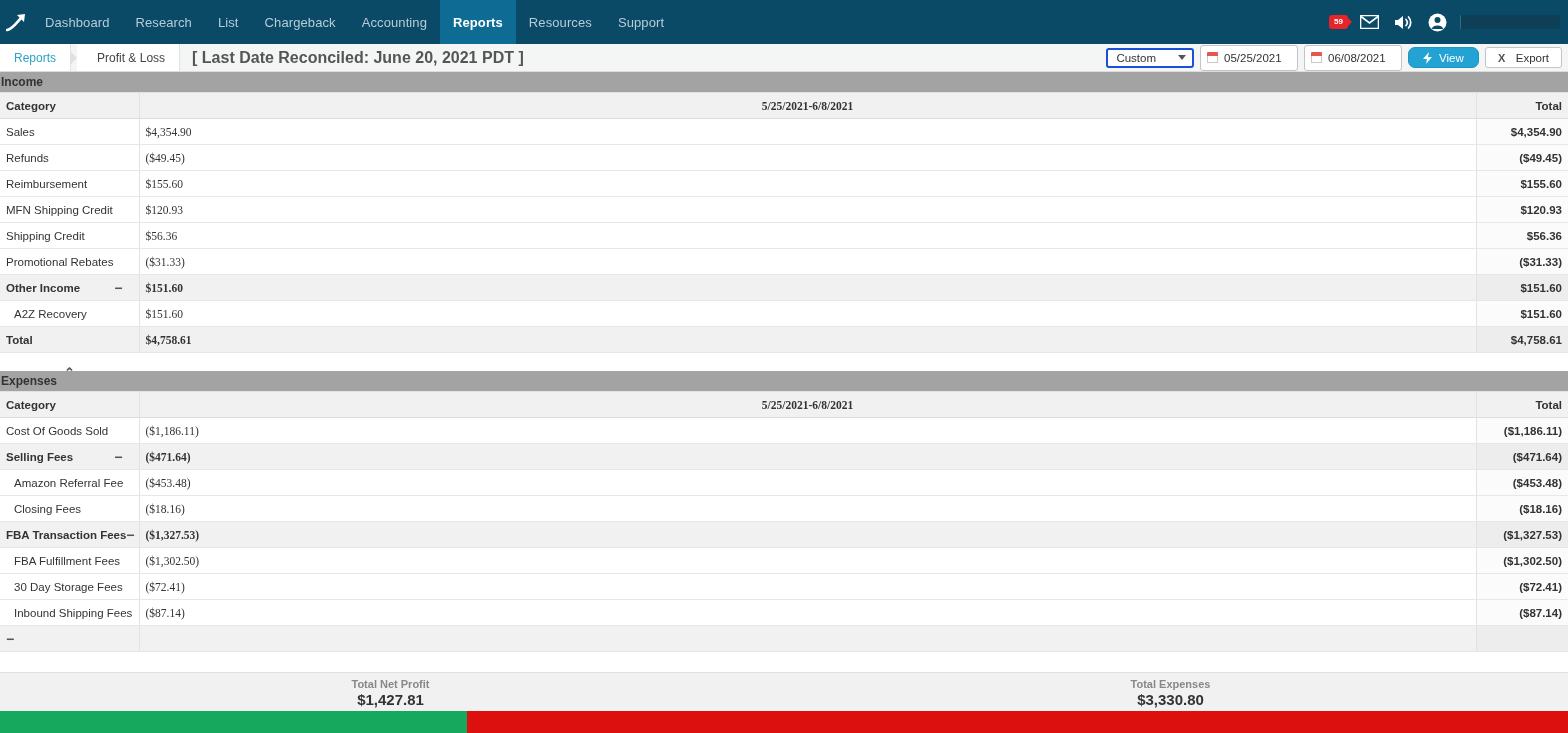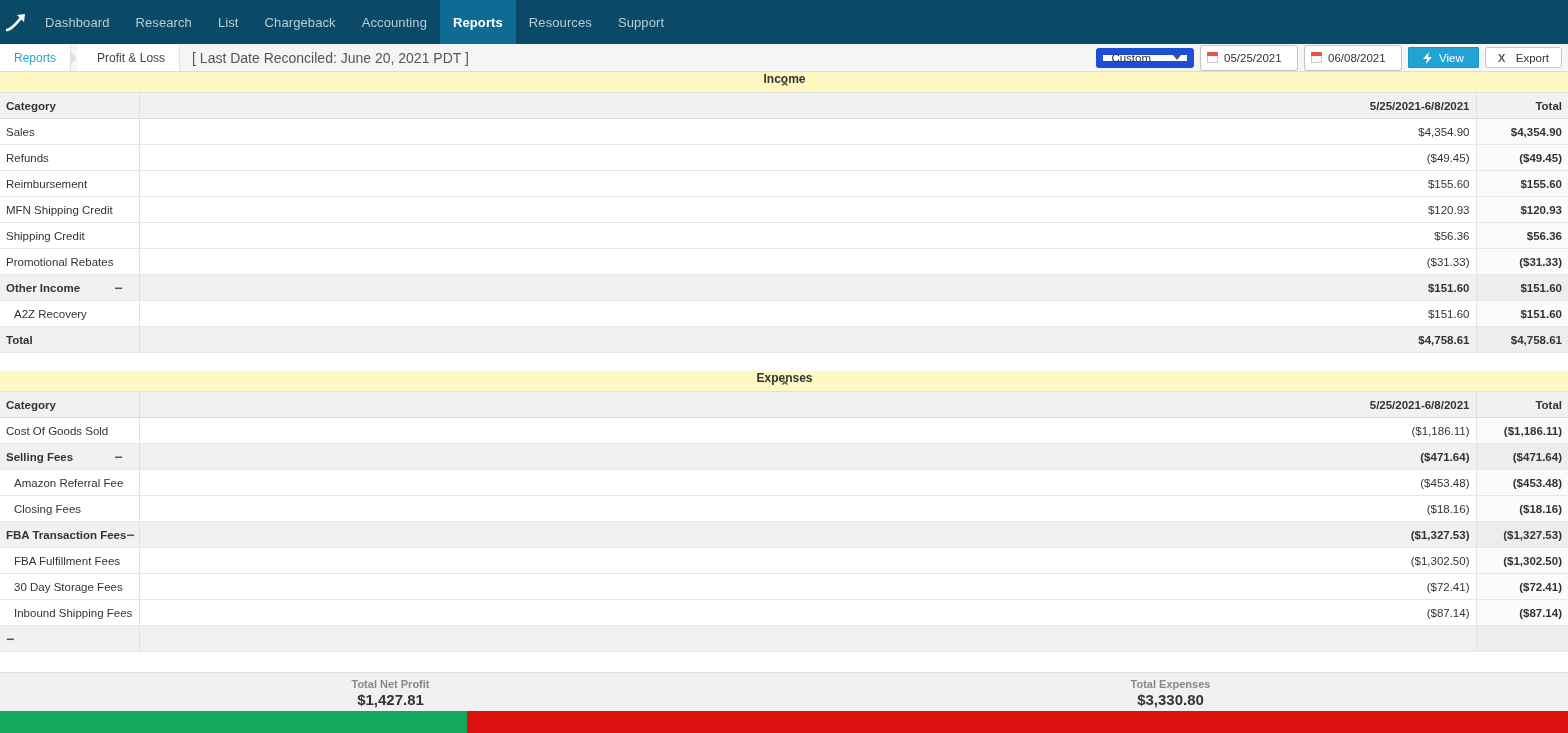--- a/index.html
+++ b/index.html
@@ -66,60 +66,60 @@
     position: relative;
   }
   .crumb.second { color: #444; padding-left: 20px; }
   .crumb-sep {
     width: 0; height: 0; align-self: center;
     border-top: 7px solid transparent; border-bottom: 7px solid transparent;
     border-left: 7px solid #e0e0e0; margin-left: -1px; position: relative; z-index: 2;
   }
   .recon-text {
     display: flex; align-items: center; padding-left: 12px;
-    font-size: 14px; color: #555;
+    font-size: 16px; color: #555; font-weight: bold;
   }
   .toolbar-right {
     margin-left: auto; display: flex; align-items: center; gap: 6px;
     padding-right: 6px;
   }
   .sel-wrap {
-    height: 20px; border: 7px solid #1d4ed8; border-radius: 3px; background: #fff;
+    height: 20px; border: 2px solid #1d4ed8; border-radius: 3px; background: #fff;
     display: flex; align-items: center; padding: 0 6px 0 8px; gap: 22px;
     font-size: 11.5px; color: #333; cursor: pointer;
   }
   .caret-dn {
     width: 0; height: 0;
     border-left: 4px solid transparent; border-right: 4px solid transparent;
     border-top: 5px solid #555;
   }
   .date-box {
     height: 21px; width: 98px; border: 1px solid #c4c4c4; border-radius: 3px; background: #fff;
     display: flex; align-items: center; gap: 6px; padding: 12px 6px;
     font-size: 11.5px; color: #333; cursor: pointer;
   }
   .cal-ico { width: 11px; height: 11px; position: relative; flex: none; }
   .cal-ico .top { position: absolute; top:0; left:0; right:0; height: 4px; background:#e8554e; border-radius:1px 1px 0 0;}
   .cal-ico .bot { position: absolute; top:4px; left:0; right:0; bottom:0; background:#fff; border:1px solid #c9c9c9; border-top:none;}
   .btn-view {
-    height: 21px; background: #23a2d4; border: 1px solid #1f93c2; border-radius: 1px;
+    height: 21px; background: #23a2d4; border: 1px solid #1f93c2; border-radius: 7px;
     color: #fff; font-size: 11.5px; display: flex; align-items: center; gap: 6px;
     padding: 0 14px; cursor: pointer;
   }
   .btn-export {
     height: 21px; background: #fff; border: 1px solid #c4c4c4; border-radius: 3px;
     color: #333; font-size: 11.5px; display: flex; align-items: center; gap: 7px;
     padding: 0 12px; cursor: pointer;
   }
 
   
   .section-head {
     height: 20px; display: flex; align-items: center; gap: 7px;
-    padding-left: 1px; background: #fef9c3;
-    font-size: 12px; font-weight: bold; color: #333; flex-direction: column;
+    padding-left: 1px; background: #a3a3a3;
+    font-size: 12px; font-weight: bold; color: #333;
   }
   .chev-up {
     width: 0; height: 0; display: inline-block;
     border-left: 5px solid transparent; border-right: 5px solid transparent;
     border-bottom: 6px solid transparent;
     position: relative;
   }
   .chev-up:before {
     content: "⌃"; position: absolute; left: -5px; top: -12px;
     font-size: 13px; color: #555; line-height: 1;
@@ -133,21 +133,21 @@
   table.pl th, table.pl td {
     font-size: 11.5px; color: #333; height: 26px;
     border-bottom: 1px solid #e7e7e7; padding: 0 6px;
     vertical-align: middle; white-space: nowrap; overflow: hidden;
   }
   table.pl thead th {
     background: #f1f1f1; font-weight: bold; border-bottom: 1px solid #dcdcdc;
     border-top: 1px solid #e2e2e2;
   }
   th.cat, td.cat { border-right: 1px solid #e2e2e2; text-align: left; }
-  th.period, td.period { text-align: right; padding-right: 14px; }
+  th.period, td.period { padding-right: 14px; font-family: Liberation Serif, serif; }
   th.total, td.total {
     text-align: right; padding-right: 14px; font-weight: bold;
     border-left: 1px solid #e2e2e2; background: #fbfbfb;
   }
   thead th.total { background: #f1f1f1; }
 
   td.neg, th.neg { color: #d9473f; }
   tr.group td { font-weight: bold; background: #f1f1f1; }
   tr.group td.total { background: #ededed; }
   td.cat.child { padding-left: 14px; }
@@ -191,20 +191,46 @@
   <div class="nav-items" id="nav-items">
       <div class="nav-item">Dashboard</div>
       <div class="nav-item">Research</div>
       <div class="nav-item">List</div>
       <div class="nav-item">Chargeback</div>
       <div class="nav-item">Accounting</div>
       <div class="nav-item active">Reports</div>
       <div class="nav-item">Resources</div>
       <div class="nav-item">Support</div>
     </div>
+  <div class="nav-right">
+    <div class="badge-wrap">
+      <span class="badge">59</span>
+    </div>
+    <div class="nav-icon">
+      <svg width="19" height="14" viewBox="0 0 19 14">
+          <rect x="0.5" y="0.5" width="18" height="13" rx="1" fill="none" stroke="#ffffff" stroke-width="1.6"></rect>
+          <path d="M1 1.5 L9.5 8 L18 1.5" fill="none" stroke="#ffffff" stroke-width="1.6"></path>
+        </svg>
+    </div>
+    <div class="nav-icon">
+      <svg width="20" height="17" viewBox="0 0 20 17">
+          <path d="M2 6 h3 L10 2 v13 L5 11 H2 Z" fill="#ffffff"></path>
+          <path d="M13 5.5 a4.5 4.5 0 0 1 0 6" stroke="#ffffff" stroke-width="1.7" fill="none" stroke-linecap="round"></path>
+          <path d="M15.5 3 a8 8 0 0 1 0 11" stroke="#ffffff" stroke-width="1.7" fill="none" stroke-linecap="round"></path>
+        </svg>
+    </div>
+    <div class="nav-icon">
+      <svg width="19" height="19" viewBox="0 0 19 19">
+          <circle cx="9.5" cy="9.5" r="9" fill="#ffffff"></circle>
+          <circle cx="9.5" cy="7" r="3" fill="#0b4a66"></circle>
+          <path d="M3.5 16 a6.5 5.5 0 0 1 12 0 Z" fill="#0b4a66"></path>
+        </svg>
+    </div>
+    <div class="acct-bar"></div>
+  </div>
 </div>
 
 <div class="toolbar">
   <div class="crumb">Reports</div>
   <div class="crumb-sep"></div>
   <div class="crumb second">Profit &amp; Loss</div>
   <div class="recon-text">[ Last Date Reconciled: June 20, 2021 PDT ]</div>
 
   <div class="toolbar-right">
     <div class="sel-wrap">

